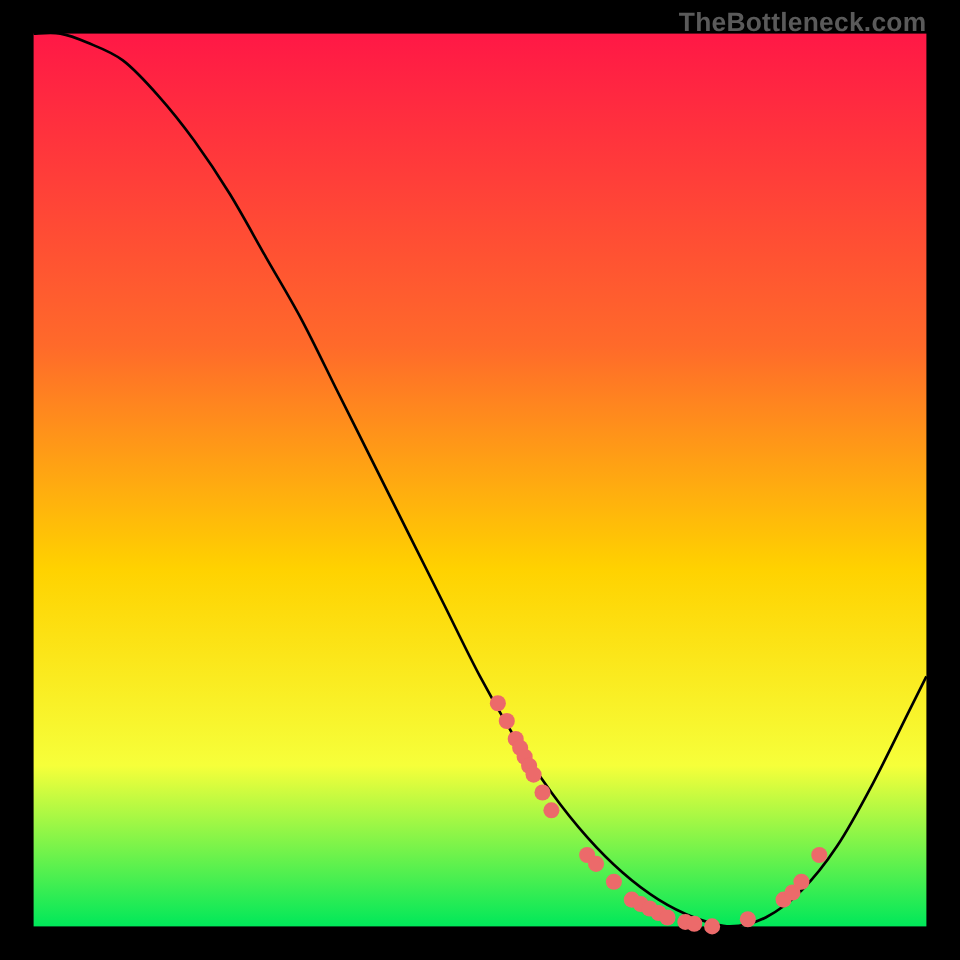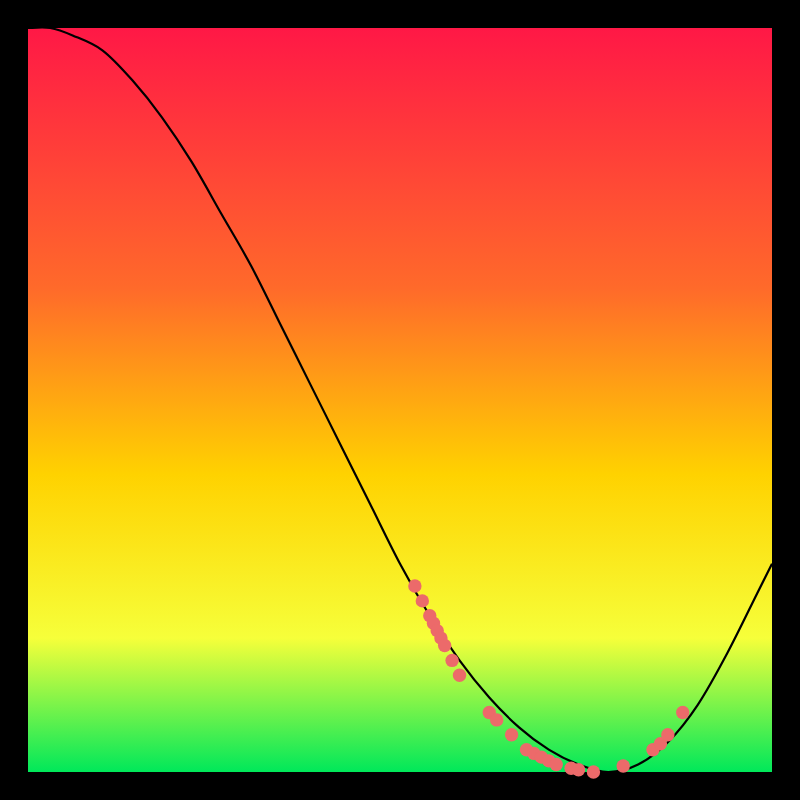--- a/index.html
+++ b/index.html
@@ -34,20 +34,21 @@
     font-weight: 600;
     letter-spacing: 0.2px;
     user-select: none;
   }
 </style>
 </head>
 <body>
 
 <div class="frame">
 
+  <div class="watermark">TheBottleneck.com</div>
 
   <svg class="plot-area" viewBox="0 0 100 100" preserveAspectRatio="none">
     <defs>
       <linearGradient id="bg-grad" x1="0" y1="0" x2="0" y2="1">
         <stop id="g0" offset="0%" stop-color="#ff1846"></stop>
         <stop id="g1" offset="35%" stop-color="#ff6a2a"></stop>
         <stop id="g2" offset="60%" stop-color="#ffd200"></stop>
         <stop id="g3" offset="82%" stop-color="#f6ff3a"></stop>
         <stop id="g4" offset="100%" stop-color="#00e85a"></stop>
       </linearGradient>

